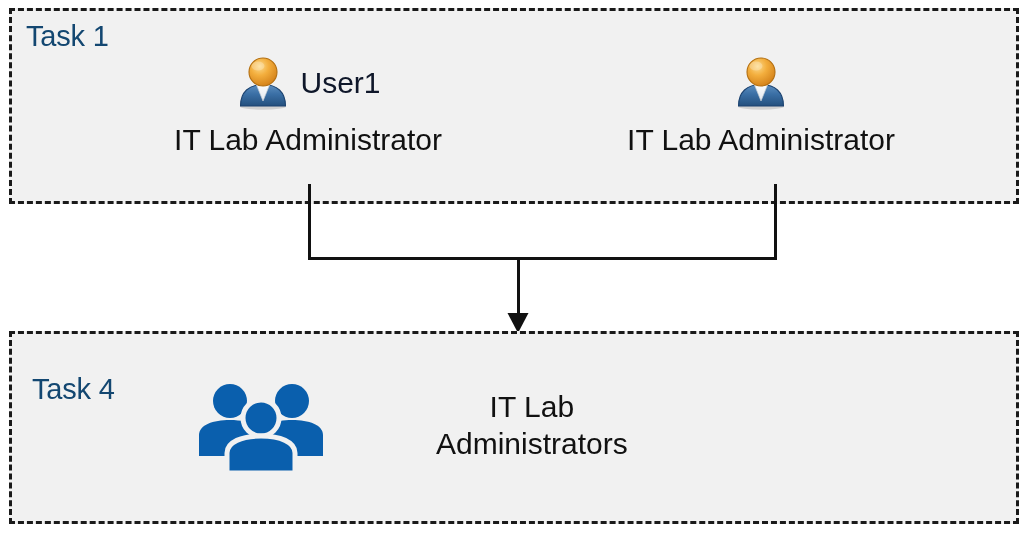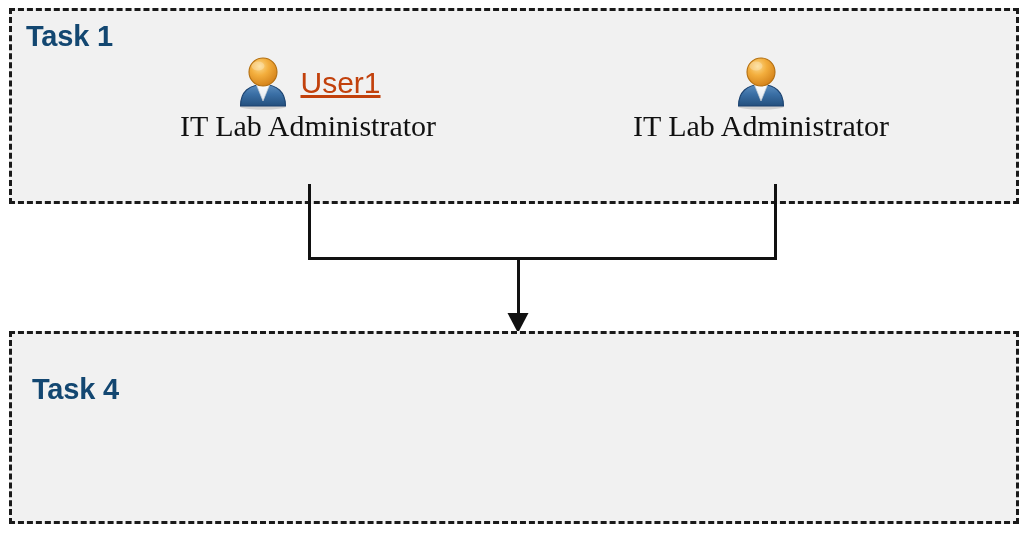--- a/index.html
+++ b/index.html
@@ -40,21 +40,21 @@
     left: 9px;
     top: 331px;
     width: 1010px;
     height: 193px;
   }
 
   
   .task-label {
     position: absolute;
     font-family: "Liberation Sans", sans-serif;
-    font-weight: bold;
+    font-weight: normal;
     font-size: 29px;
     line-height: 1;
     color: #134771;
     letter-spacing: -0.2px;
     white-space: nowrap;
   }
   #task-label-1 { left: 26px; top: 22px; }
   #task-label-2 { left: 32px; top: 375px; }
 
   
@@ -69,31 +69,30 @@
   .person-top-row {
     display: flex;
     align-items: center;
     justify-content: center;
     gap: 9px;
     height: 55px;
   }
   .person-name {
     font-family: "Liberation Sans", sans-serif;
     font-size: 30px;
-    color: #c2410c;
+    color: #0f172a;
     line-height: 1;
     white-space: nowrap;
-    text-decoration: underline;
   }
   .person-role {
-    font-family: Liberation Serif, serif;
+    font-family: Liberation Sans, sans-serif;
     font-size: 30px;
     color: #111111;
     line-height: 1;
-    margin-top: 1px;
+    margin-top: 15px;
     white-space: nowrap;
   }
 
   .person-icon { width: 56px; height: 54px; display: block; flex: none; }
 
   
   #group-entry {
     position: absolute;
     left: 196px;
     top: 378px;
@@ -200,14 +199,33 @@
       <line x1="307.5" y1="258" x2="776.5" y2="258"></line>
       <line x1="518" y1="258" x2="518" y2="318"></line>
     </g>
     <polygon points="518,333 507.5,313 528.5,313" fill="#111111"></polygon>
   </svg>
 
   <div class="task-box" id="task-box-2"></div>
 
   <div class="task-label" id="task-label-2">Task 4</div>
 
+  <div id="group-entry">
+    <span class="group-icon-wrap">
+      <svg class="group-icon" viewBox="0 0 130 96" xmlns="http://www.w3.org/2000/svg">
+        <g fill="#0A5FAD">
+
+          <circle cx="34" cy="23" r="17"></circle>
+          <path d="M3 78 L3 57 C3 47 17 42 34 42 C51 42 65 47 65 57 L65 78 Z"></path>
+
+          <circle cx="96" cy="23" r="17"></circle>
+          <path d="M65 78 L65 57 C65 47 79 42 96 42 C113 42 127 47 127 57 L127 78 Z"></path>
+
+          <circle cx="65" cy="40" r="18" stroke="#F1F1F1" stroke-width="5"></circle>
+          <path d="M31 95 L31 75 C31 64 46 58 65 58 C84 58 99 64 99 75 L99 95 Z" stroke="#F1F1F1" stroke-width="5"></path>
+        </g>
+      </svg>
+    </span>
+    <span id="group-name">IT Lab
+Administrators</span>
+  </div>
 
 </div>
 
 </body></html>

